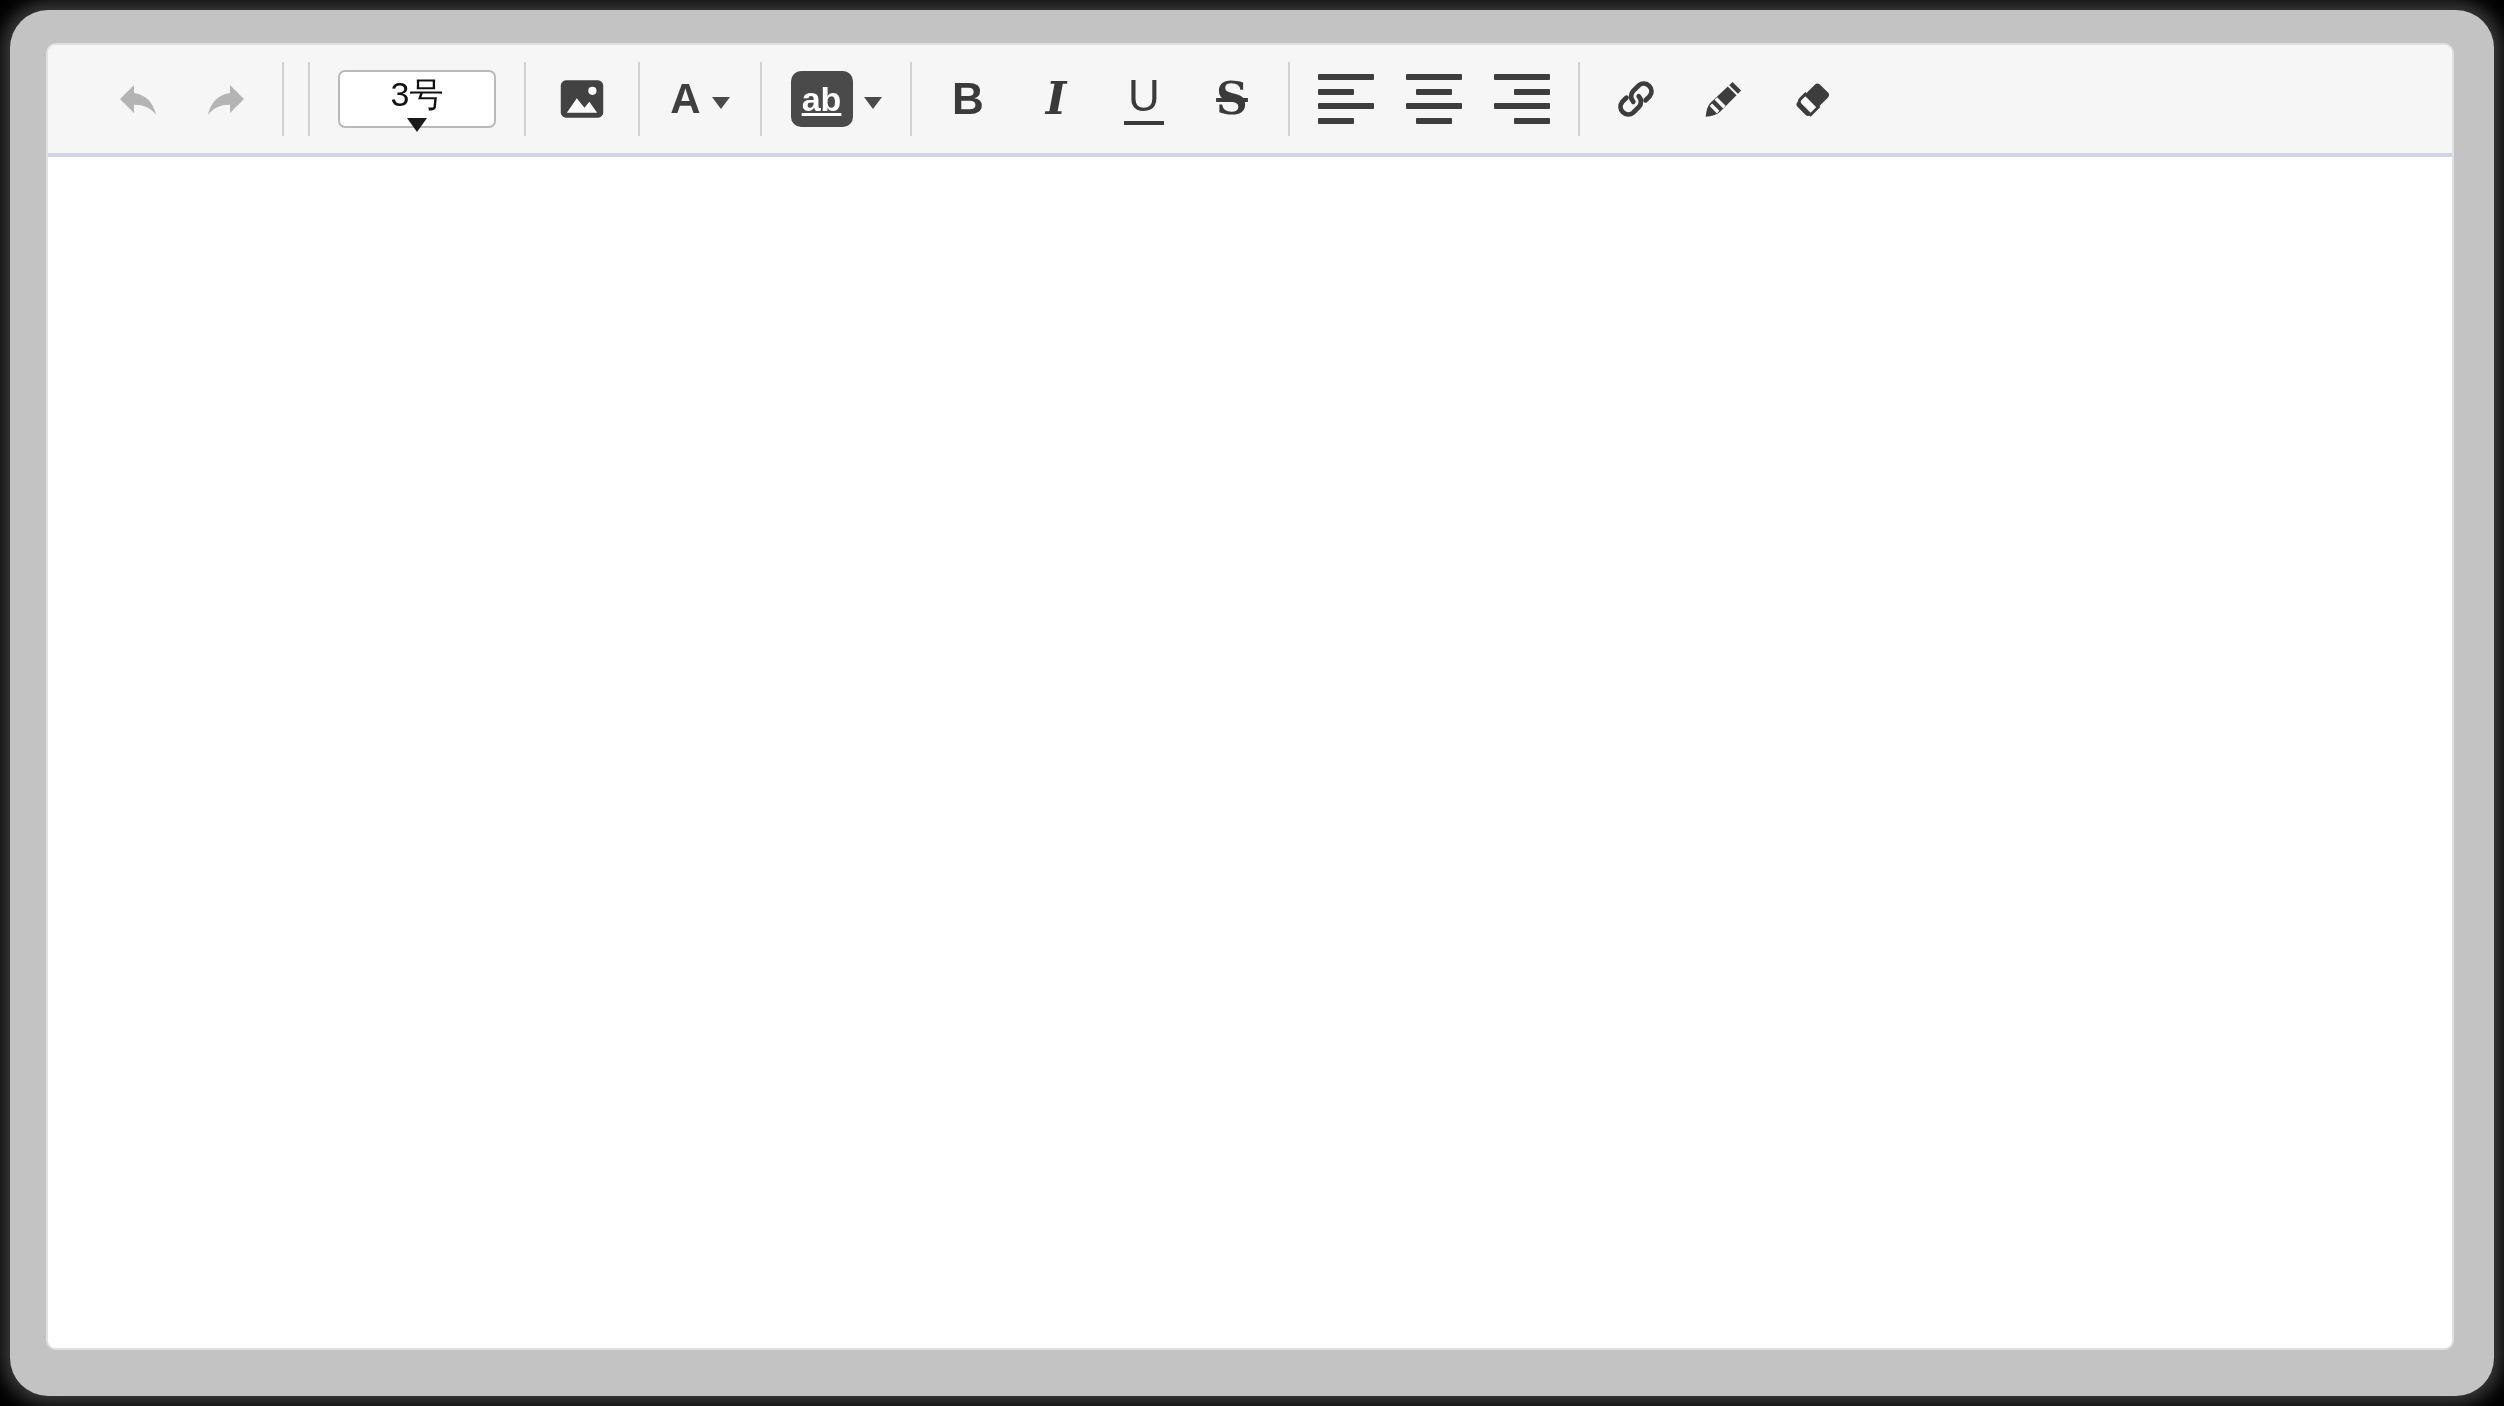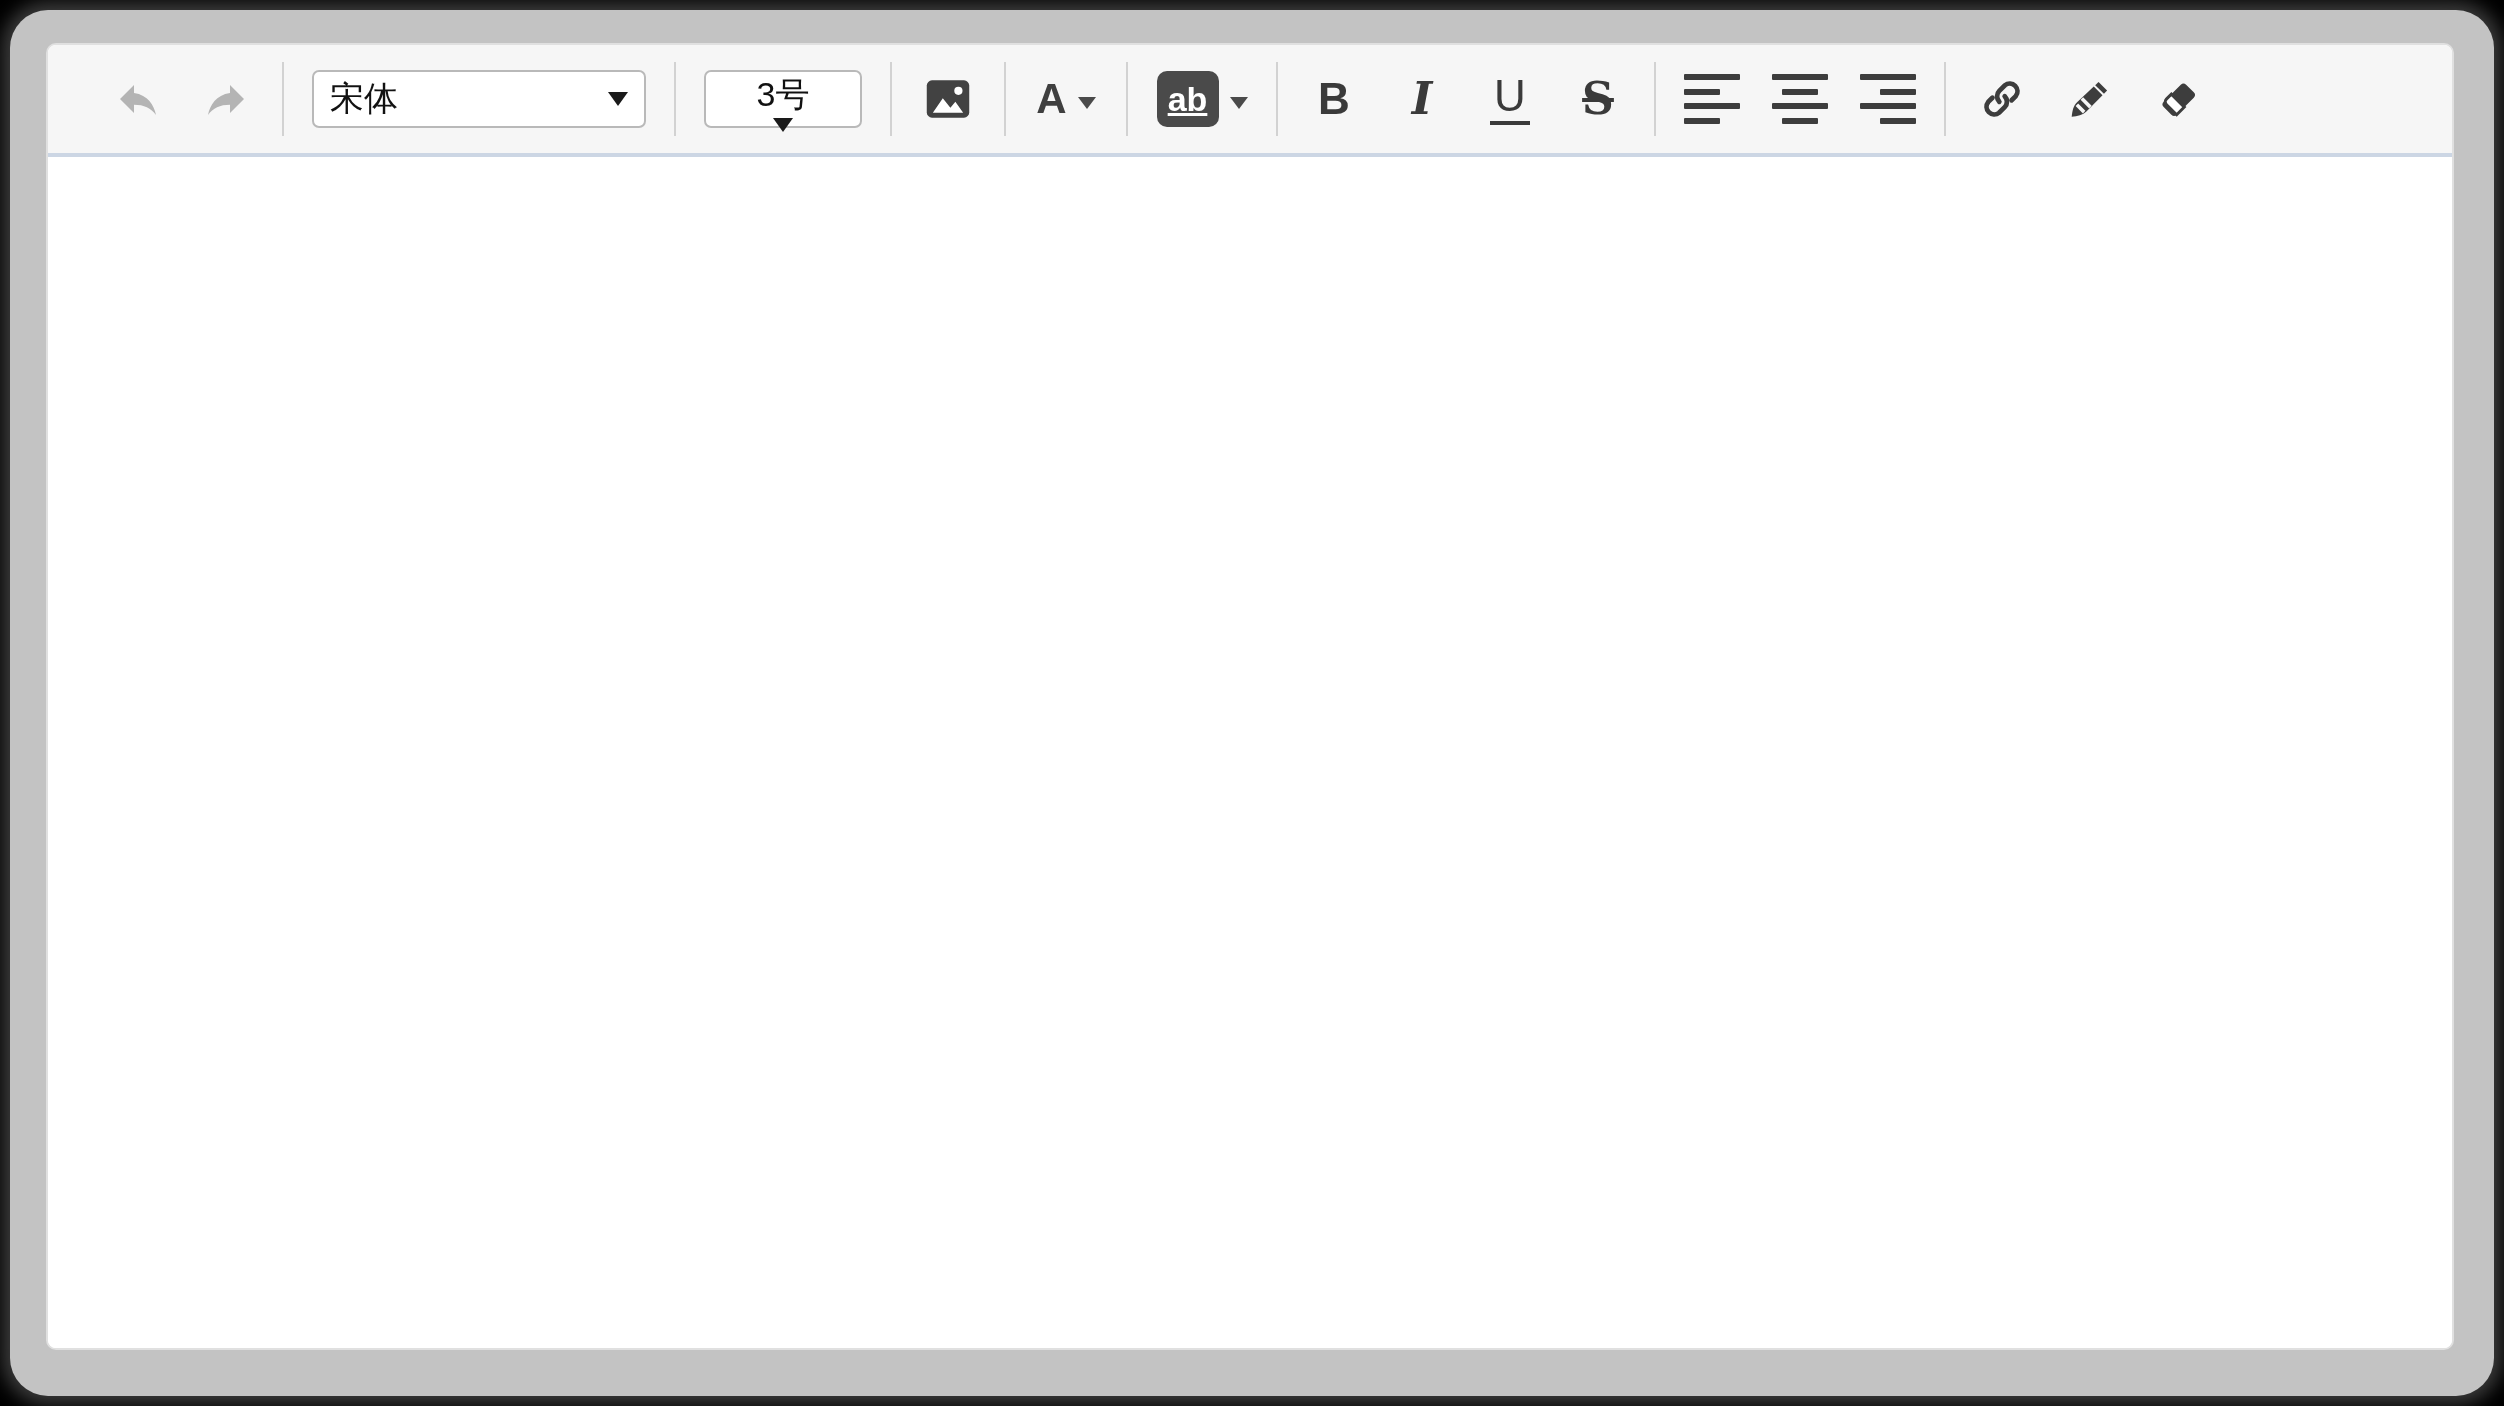--- a/index.html
+++ b/index.html
@@ -116,25 +116,20 @@
       <div class="tb-btn">
         <span>
           <svg width="48" height="48" viewBox="0 0 24 24">
             <path fill="#b4b4b4" transform="scale(-1,1) translate(-24,0)" d="M10 9V5l-7 7 7 7v-4.1c5 0 8.5 1.6 11 5.1-1-5-4-10-11-11z"></path>
           </svg>
         </span>
       </div>
 
       <div class="sep"></div>
 
-      <div class="select font">
-        <span>宋体</span>
-        <span class="grow"></span>
-        <span class="caret-down"></span>
-      </div>
 
       <div class="sep"></div>
 
       <div class="select size">
         <span>3号</span>
         <span class="grow"></span>
         <span class="caret-down"></span>
       </div>
 
       <div class="sep"></div>

